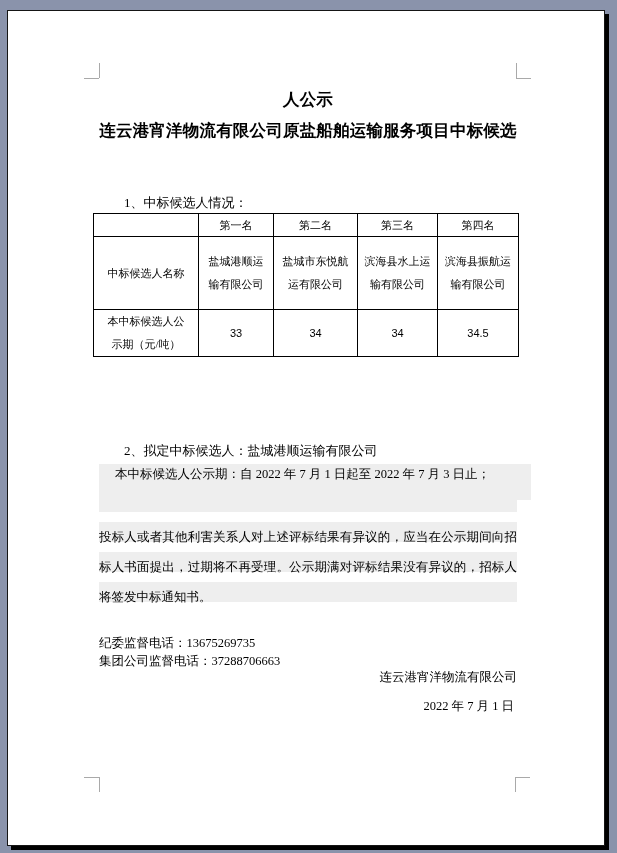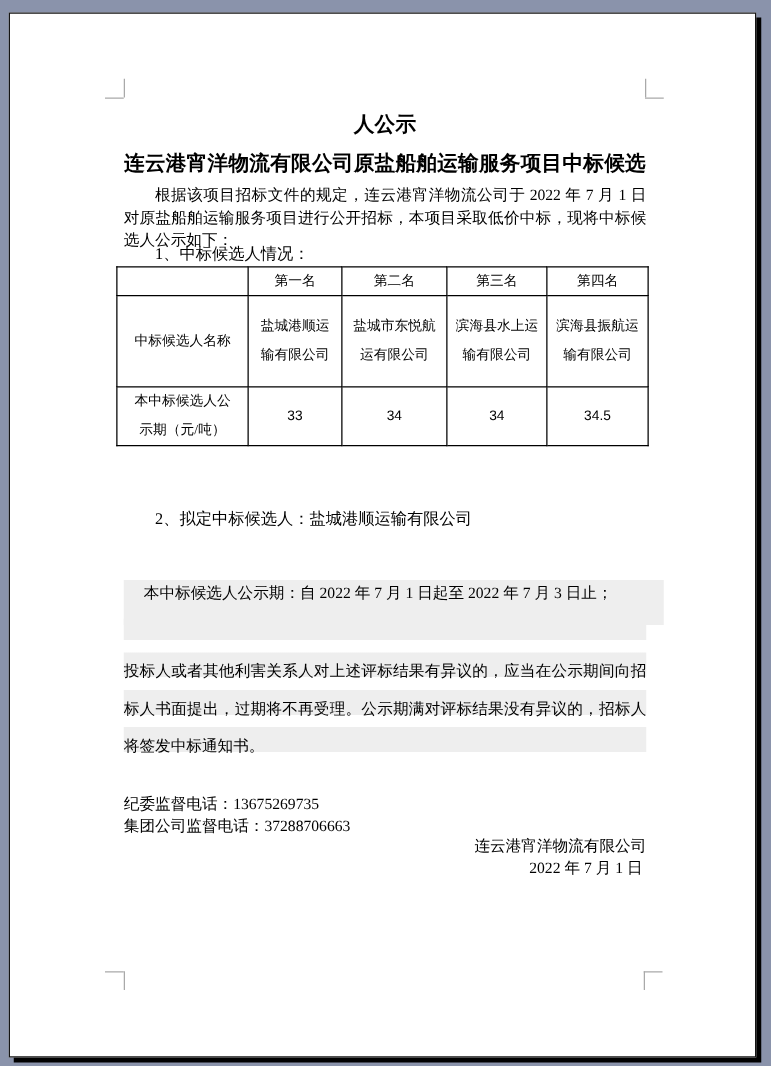--- a/index.html
+++ b/index.html
@@ -30,21 +30,21 @@
     font-size:16.5px;line-height:31px;letter-spacing:0.2px;
   }
   .doc-title .tline{display:block;white-space:nowrap;}
 
   .para{
     font-size:12.5px;line-height:18px;text-align:justify;
   }
   .intro{top:69px;text-indent:25px;}
   .item-heading{font-size:13px;line-height:18px;padding-left:25px;}
   .item1{top:116px;}
-  .item2{top:328px;}
+  .item2{top:364px;}
 
   table.bid{
     position:absolute;left:-6px;top:135px;
     width:425px;border-collapse:collapse;table-layout:fixed;
   }
   table.bid td{
     border:1px solid #000;
     text-align:center;vertical-align:middle;
     font-size:11px;line-height:23px;
     padding:0 6px;word-break:break-all;
@@ -66,21 +66,21 @@
   .gray-para{
     top:444px;height:86px;overflow:hidden;
     font-size:12.5px;line-height:30px;text-align:justify;
     background-image:repeating-linear-gradient(
       to bottom,
       #eeeeee 0px,#eeeeee 20px,
       #ffffff 20px,#ffffff 30px);
   }
   .phones{top:557px;font-size:12.5px;line-height:17.5px;}
   .signature{top:591px;text-align:right;font-size:12.5px;line-height:16.5px;}
-  .signature .sig-date{padding-right:3px;}
+  .signature .sig-date{padding-right:3px;margin-top:12px;}
 </style>
 </head>
 <body>
 
 <div class="page">
 
   <span class="mark v" style="left:91px;top:52px;"></span>
   <span class="mark h" style="left:76px;top:67px;"></span>
   <span class="mark v" style="left:508px;top:52px;"></span>
   <span class="mark h" style="left:508px;top:67px;"></span>
@@ -89,21 +89,20 @@
   <span class="mark v" style="left:507px;top:766px;"></span>
   <span class="mark h" style="left:507px;top:766px;"></span>
 
   <div class="content">
 
     <h1 class="blk doc-title" style="margin:0;">
       <span class="tline">人公示</span>
       <span class="tline">连云港宵洋物流有限公司原盐船舶运输服务项目中标候选</span>
     </h1>
 
-    <p class="blk para intro" style="margin:0;">根据该项目招标文件的规定，连云港宵洋物流公司于 2022 年 7 月 1 日对原盐船舶运输服务项目进行公开招标，本项目采取低价中标，现将中标候选人公示如下：</p>
 
     <div class="blk item-heading item1">1、中标候选人情况：</div>
 
     <table class="bid">
       <colgroup>
         <col style="width:105px;">
           <col style="width:75px;">
           <col style="width:84px;">
           <col style="width:80px;">
           <col style="width:81px;">

